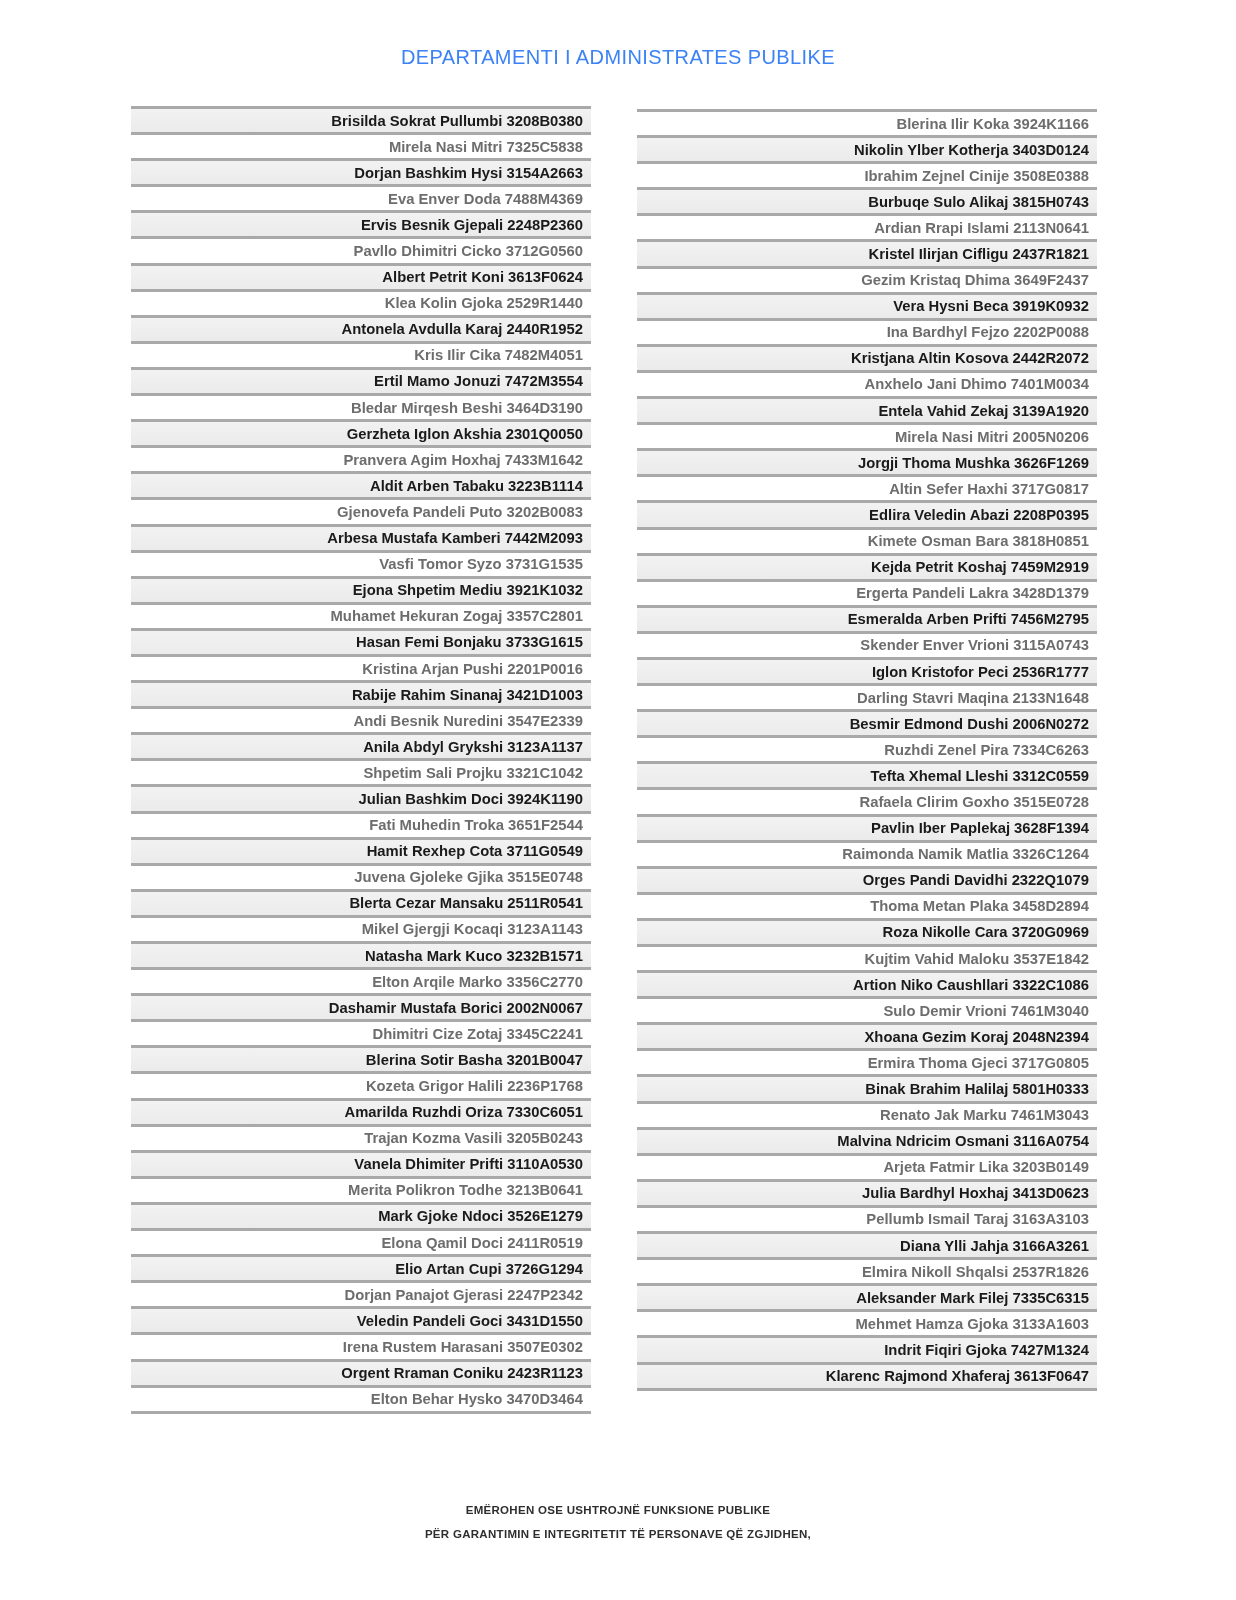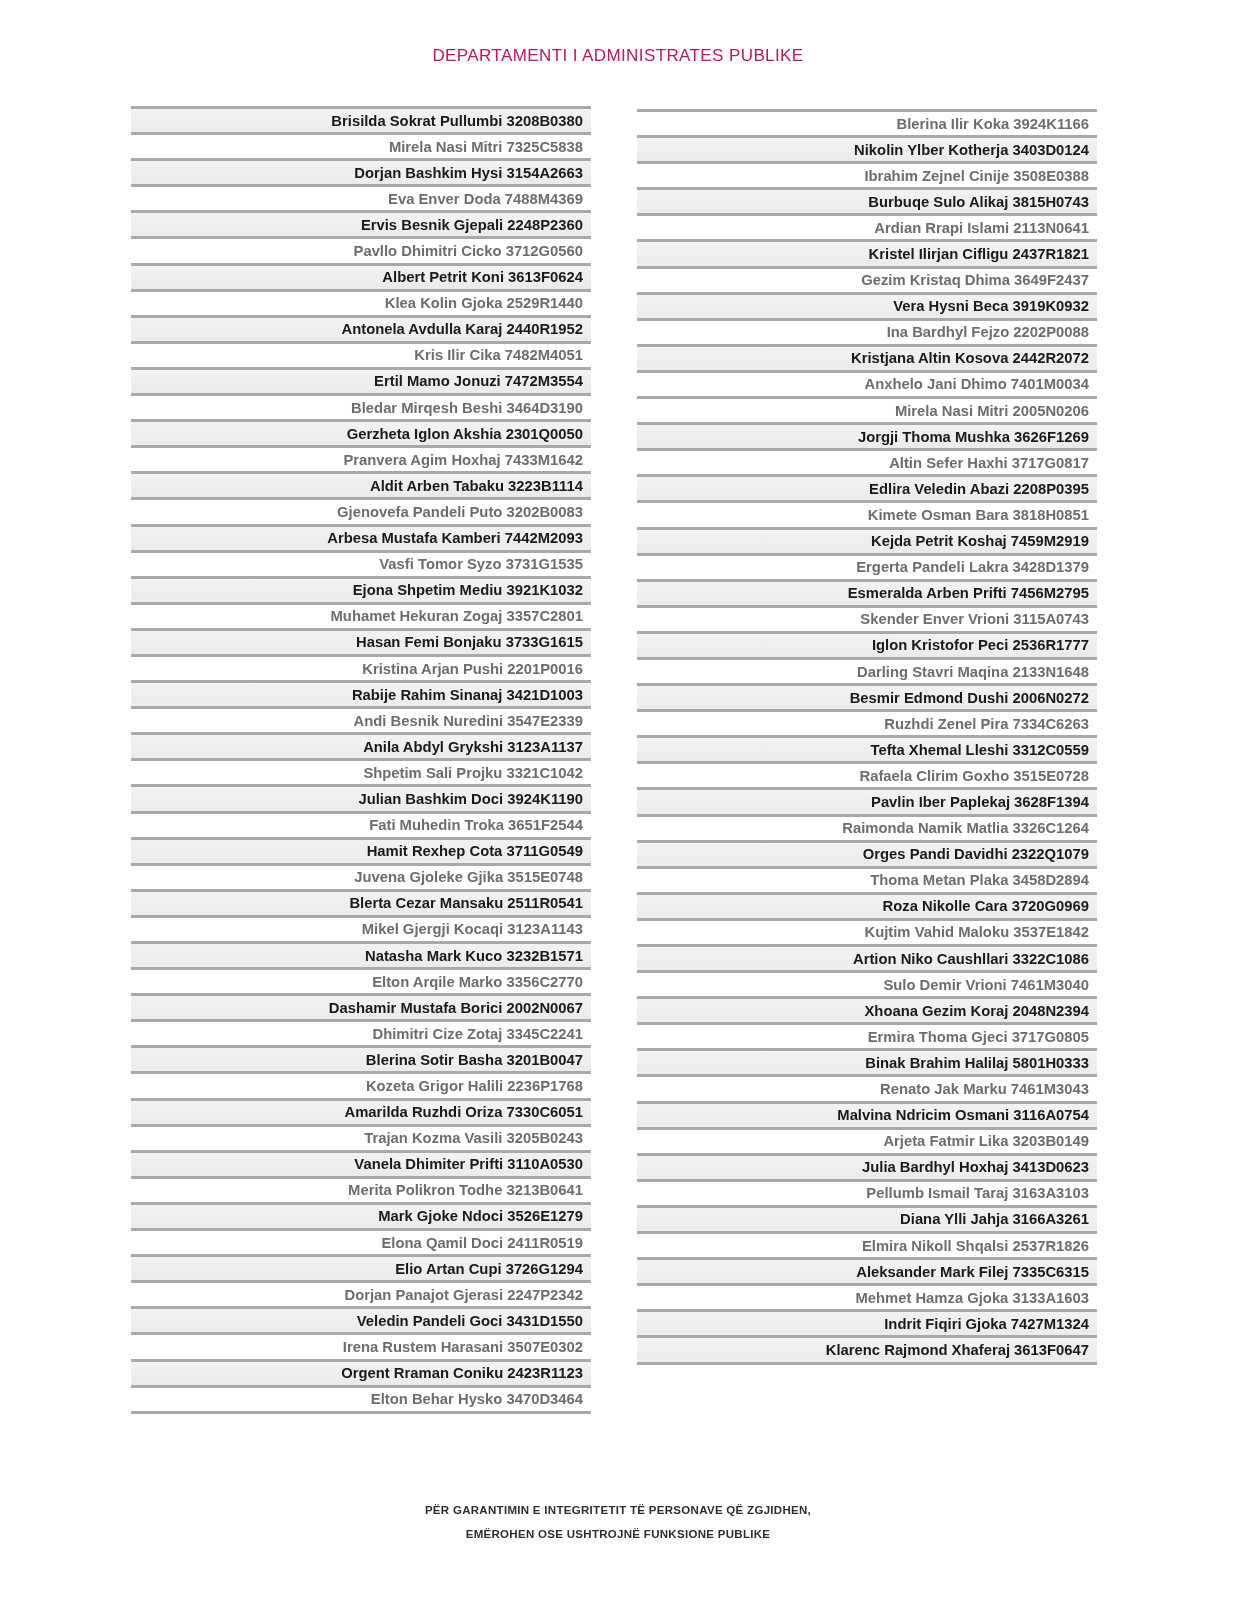--- a/index.html
+++ b/index.html
@@ -13,23 +13,23 @@
     position: relative;
     font-family: "Liberation Sans", sans-serif;
     -webkit-font-smoothing: antialiased;
   }
   .page-title {
     position: absolute;
     top: 46px;
     left: 0;
     width: 100%;
     text-align: center;
-    font-size: 17px;
+    font-size: 20px;
     letter-spacing: 0.4px;
-    color: #be185d;
+    color: #3b82f6;
     font-weight: 400;
   }
   .name-column {
     position: absolute;
     width: 460px;
     border-top: 3px solid var(--row-border, #a9a9a9);
   }
   .name-column.left  { left: 131px; top: 106px; }
   .name-column.right { left: 637px; top: 109px; }
   .cell {
@@ -130,20 +130,21 @@
     <div class="cell filled">Nikolin Ylber Kotherja 3403D0124</div>
     <div class="cell plain">Ibrahim Zejnel Cinije 3508E0388</div>
     <div class="cell filled">Burbuqe Sulo Alikaj 3815H0743</div>
     <div class="cell plain">Ardian Rrapi Islami 2113N0641</div>
     <div class="cell filled">Kristel Ilirjan Cifligu 2437R1821</div>
     <div class="cell plain">Gezim Kristaq Dhima 3649F2437</div>
     <div class="cell filled">Vera Hysni Beca 3919K0932</div>
     <div class="cell plain">Ina Bardhyl Fejzo 2202P0088</div>
     <div class="cell filled">Kristjana Altin Kosova 2442R2072</div>
     <div class="cell plain">Anxhelo Jani Dhimo 7401M0034</div>
+    <div class="cell filled">Entela Vahid Zekaj 3139A1920</div>
     <div class="cell plain">Mirela Nasi Mitri 2005N0206</div>
     <div class="cell filled">Jorgji Thoma Mushka 3626F1269</div>
     <div class="cell plain">Altin Sefer Haxhi 3717G0817</div>
     <div class="cell filled">Edlira Veledin Abazi 2208P0395</div>
     <div class="cell plain">Kimete Osman Bara 3818H0851</div>
     <div class="cell filled">Kejda Petrit Koshaj 7459M2919</div>
     <div class="cell plain">Ergerta Pandeli Lakra 3428D1379</div>
     <div class="cell filled">Esmeralda Arben Prifti 7456M2795</div>
     <div class="cell plain">Skender Enver Vrioni 3115A0743</div>
     <div class="cell filled">Iglon Kristofor Peci 2536R1777</div>
@@ -170,15 +171,15 @@
     <div class="cell plain">Pellumb Ismail Taraj 3163A3103</div>
     <div class="cell filled">Diana Ylli Jahja 3166A3261</div>
     <div class="cell plain">Elmira Nikoll Shqalsi 2537R1826</div>
     <div class="cell filled">Aleksander Mark Filej 7335C6315</div>
     <div class="cell plain">Mehmet Hamza Gjoka 3133A1603</div>
     <div class="cell filled">Indrit Fiqiri Gjoka 7427M1324</div>
     <div class="cell filled">Klarenc Rajmond Xhaferaj 3613F0647</div>
   </div>
 
 <div class="page-footer">
+  <div>EMËROHEN OSE USHTROJNË FUNKSIONE PUBLIKE</div>
   <div>PËR GARANTIMIN E INTEGRITETIT TË PERSONAVE QË ZGJIDHEN,</div>
-  <div>EMËROHEN OSE USHTROJNË FUNKSIONE PUBLIKE</div>
 </div>
 
 </body></html>

